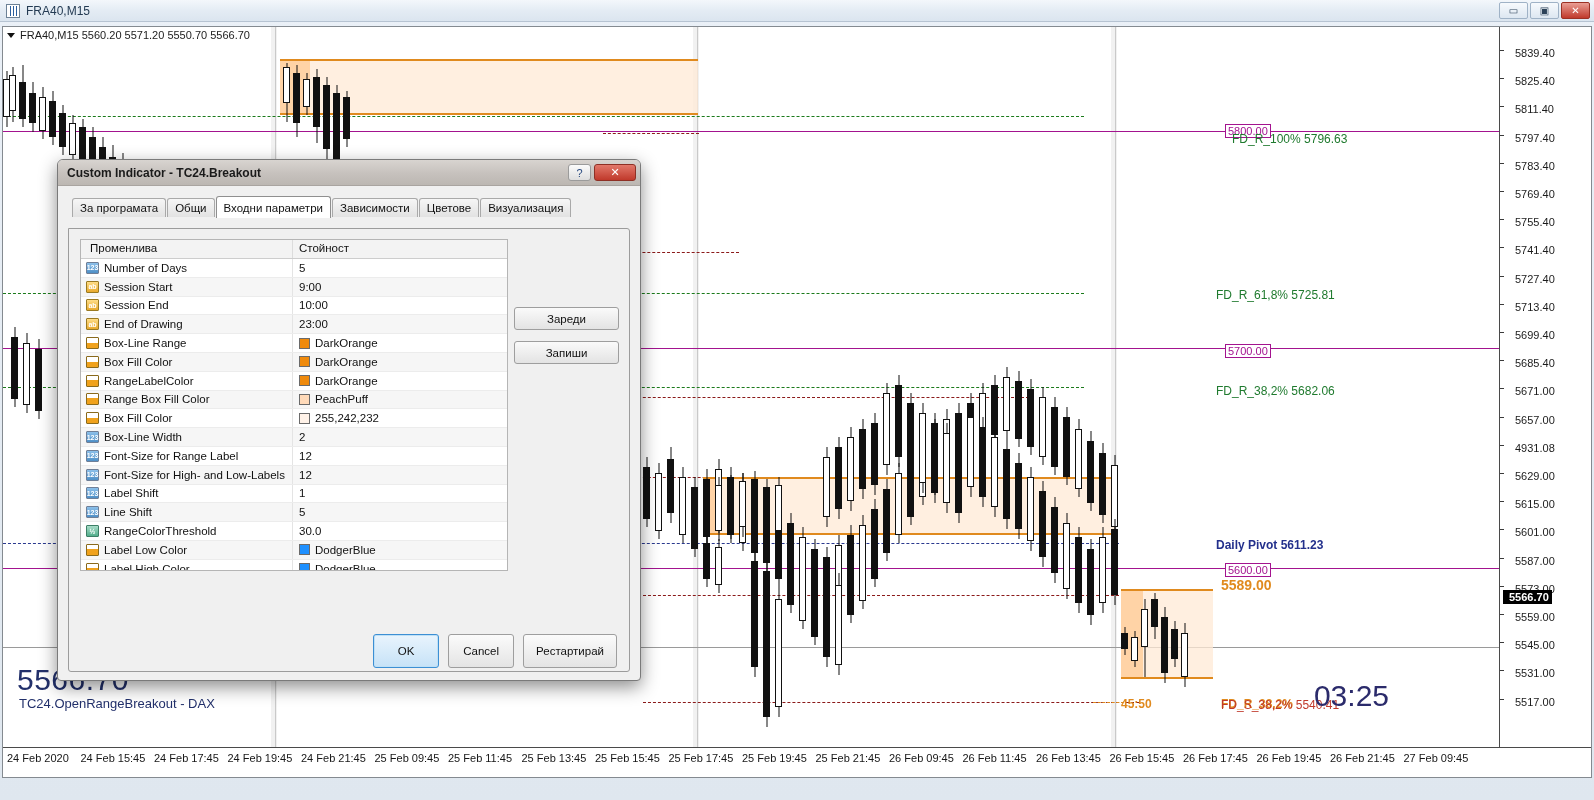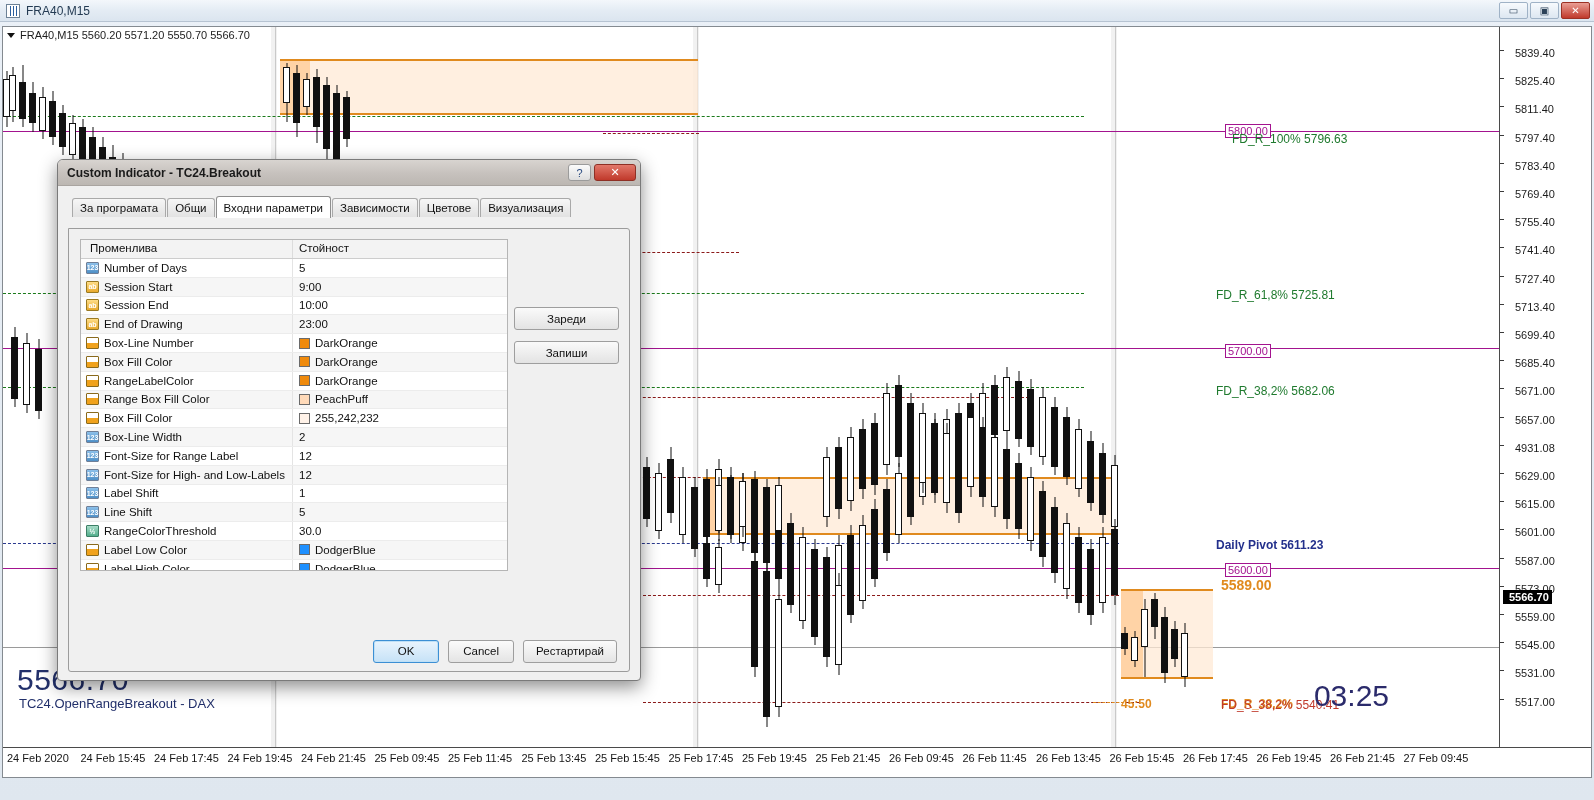--- a/index.html
+++ b/index.html
@@ -223,21 +223,21 @@
     border: 1px solid #9e9e9e; border-radius: 3px;
     font-size: 11.5px; color: #111;
     display: flex; align-items: center; justify-content: center;
   }
 
   .footbar {
     position: absolute; left: 0; right: 0; bottom: 0; height: 40px;
     display: flex; align-items: center; justify-content: flex-end; gap: 9px; padding-right: 12px;
   }
   .fbtn {
-    height: 23px; min-width: 66px; padding: 5px 12px;
+    height: 23px; min-width: 66px; padding: 16px 12px;
     background: linear-gradient(to bottom,#fbfbfb,#e4e4e4);
     border: 1px solid #9e9e9e; border-radius: 3px;
     font-size: 11.5px; color: #111;
     display: flex; align-items: center; justify-content: center;
   }
   .fbtn.primary {
     background: linear-gradient(to bottom,#e9f4fd,#c6e2f7);
     border: 1px solid #3c8fd4;
     box-shadow: 0 0 0 1px #bfe0f6 inset;
   }
@@ -937,21 +937,21 @@
                   <span class="tyicon str">ab</span>
                   <span>End of Drawing</span>
                 </div>
                 <div class="c2">
                   <span>23:00</span>
                 </div>
               </div>
               <div class="grow">
                 <div class="c1">
                   <span class="tyicon col"></span>
-                  <span>Box-Line Number</span>
+                  <span>Box-Line Range</span>
                 </div>
                 <div class="c2">
                   <span class="swatch" style="background: rgb(239, 138, 12);"></span>
                   <span>DarkOrange</span>
                 </div>
               </div>
               <div class="grow">
                 <div class="c1">
                   <span class="tyicon col"></span>
                   <span>Box Fill Color</span>

